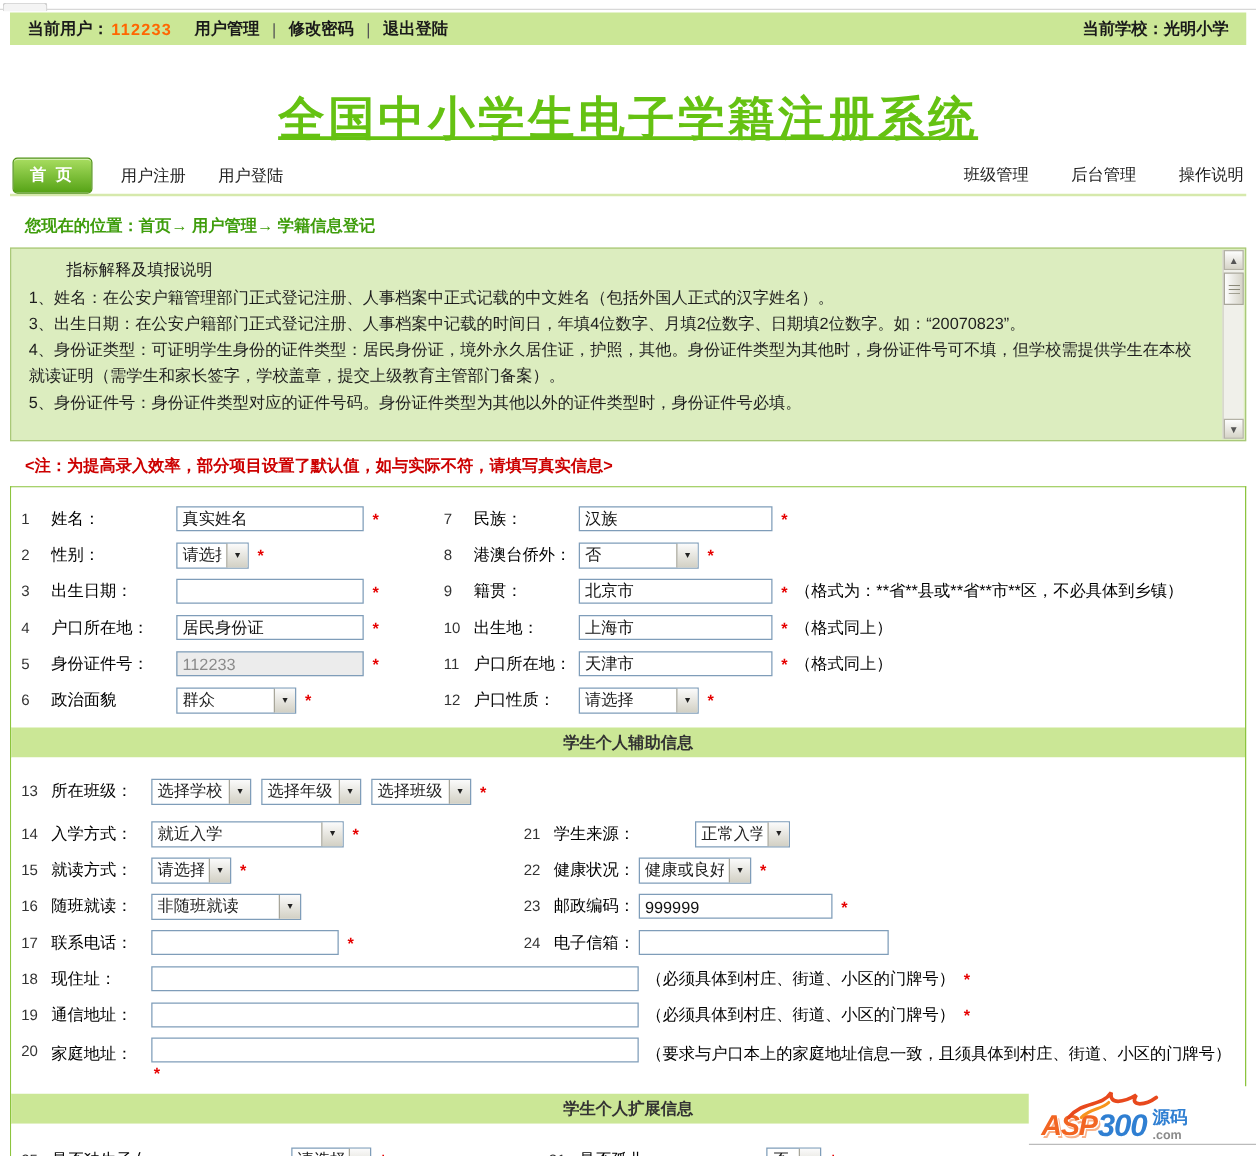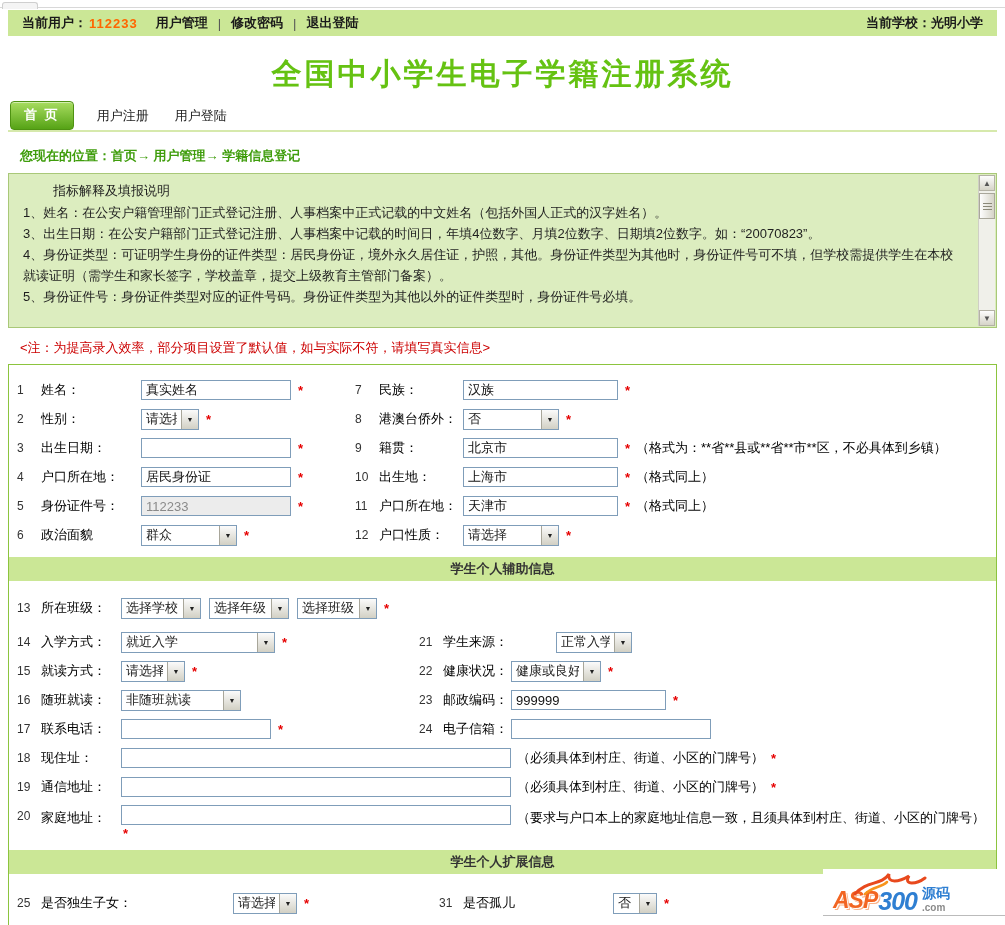--- a/index.html
+++ b/index.html
@@ -15,22 +15,22 @@
 
   
   .topbar { margin:2px 8px 0; height:26px; background:#cbe796; display:flex;
             align-items:center; padding:0 14px; font-weight:bold; color:#1a1a1a; }
   .tb-user { color:#ff6600; margin:0 18px 0 2px; letter-spacing:1px; }
   .tb-link { color:#1a1a1a; text-decoration:none; cursor:pointer; }
   .tb-sep { margin:0 10px; color:#555; font-weight:normal; }
   .tb-school { margin-left:auto; }
 
   
-  .main-title { text-align:center; margin-top:18px; font-size:30px; font-weight:bold;
-                color:#65c212; letter-spacing:3px; }
+  .main-title { text-align:center; margin-top:34px; font-size:37px; font-weight:bold;
+                color:#65c212; letter-spacing:3px;text-decoration:underline; }
 
   
   .nav { margin:6px 8px 0; display:flex; align-items:flex-end;
          border-bottom:2px solid #d6e9ac; padding:0 2px; }
   .tab { text-decoration:none; color:#222; padding:4px 13px 5px; cursor:pointer; }
   .tab.active { background:linear-gradient(#a8dd60,#56a316); color:#fff; font-weight:bold;
                 border:1px solid #4e9212; border-radius:4px; margin-right:10px;
                 box-shadow:inset 0 1px 0 rgba(255,255,255,.5); letter-spacing:2px; }
   .nav-right { margin-left:auto; display:flex; gap:34px; padding-bottom:6px; }
   .nav-right a { color:#222; text-decoration:none; cursor:pointer; }
@@ -47,21 +47,21 @@
   .sb-btn { height:16px; display:flex; align-items:center; justify-content:center;
             font-size:8px; color:#555; background:linear-gradient(#fdfdfd,#d6d4c8);
             border:1px solid #b4b2a6; }
   .sb-btn.down { position:absolute; bottom:0; left:0; right:0; }
   .sb-thumb { position:absolute; top:18px; left:0; right:0; height:26px;
               background:linear-gradient(90deg,#fdfdfd,#d6d4c8); border:1px solid #a9a79b;
               display:flex; align-items:center; justify-content:center; }
   .sb-grip { width:9px; height:7px;
              background:repeating-linear-gradient(#8a8878 0 1px,transparent 1px 3px); }
 
-  .note { margin:11px 8px 0 20px; color:#cc0000; font-weight:normal; }
+  .note { margin:11px 8px 0 20px; color:#cc0000; font-weight:bold; }
 
   
   .form { margin:7px 8px 0; border:1px solid #8cc43e; border-bottom:none; }
   .sec-header { height:24px; background:#cbe796; display:flex; align-items:center;
                 justify-content:center; font-weight:bold; color:#333; }
   .sec-body { background:#fff; }
 
   .frow { display:flex; align-items:center; padding-left:8px; margin-bottom:7px; min-height:22px; }
   .num { width:24px; color:#333; font-size:12px; flex:none; }
   .lbl { flex:none; color:#000; }
@@ -134,20 +134,25 @@
   <a class="tb-link">退出登陆</a>
   <span class="tb-school">当前学校：光明小学</span>
 </div>
 
 <div class="main-title">全国中小学生电子学籍注册系统</div>
 
 <div class="nav">
   <a class="tab active">首 页</a>
   <a class="tab">用户注册</a>
   <a class="tab">用户登陆</a>
+  <div class="nav-right">
+    <a>班级管理</a>
+    <a>后台管理</a>
+    <a>操作说明</a>
+  </div>
 </div>
 
 <div class="breadcrumb">您现在的位置：首页→  用户管理→  学籍信息登记</div>
 
 <div class="instructions">
   <div class="ins-heading">指标解释及填报说明</div>
   <div class="ins-line">1、姓名：在公安户籍管理部门正式登记注册、人事档案中正式记载的中文姓名（包括外国人正式的汉字姓名）。</div>
   <div class="ins-line">3、出生日期：在公安户籍部门正式登记注册、人事档案中记载的时间日，年填4位数字、月填2位数字、日期填2位数字。如：“20070823”。</div>
   <div class="ins-line">4、身份证类型：可证明学生身份的证件类型：居民身份证，境外永久居住证，护照，其他。身份证件类型为其他时，身份证件号可不填，但学校需提供学生在本校就读证明（需学生和家长签字，学校盖章，提交上级教育主管部门备案）。</div>
   <div class="ins-line">5、身份证件号：身份证件类型对应的证件号码。身份证件类型为其他以外的证件类型时，身份证件号必填。</div>

